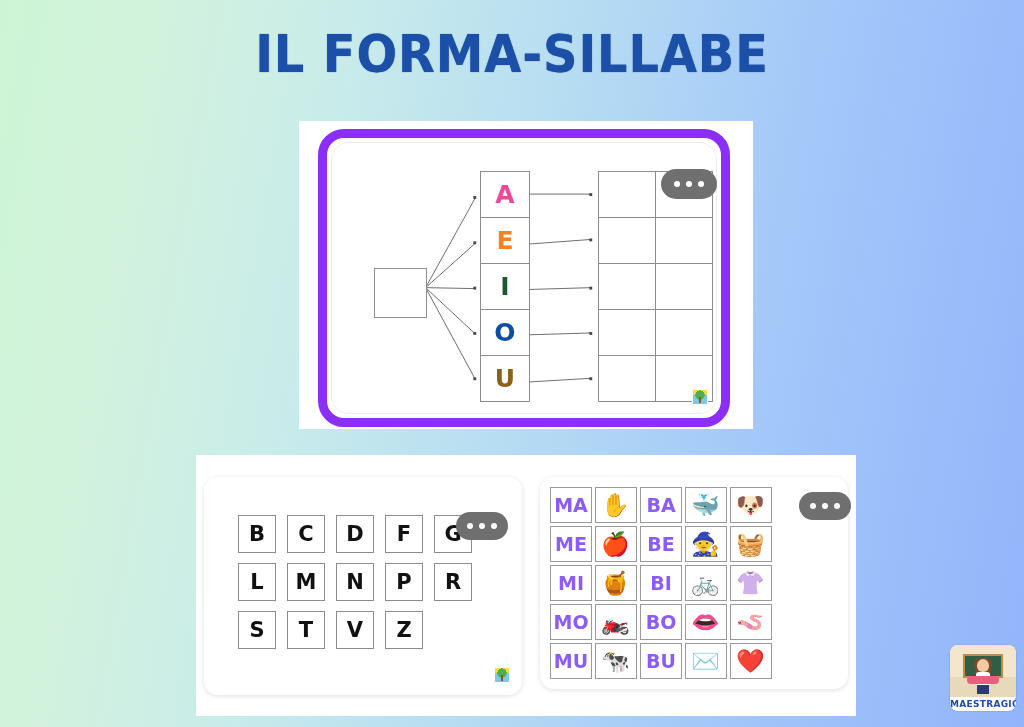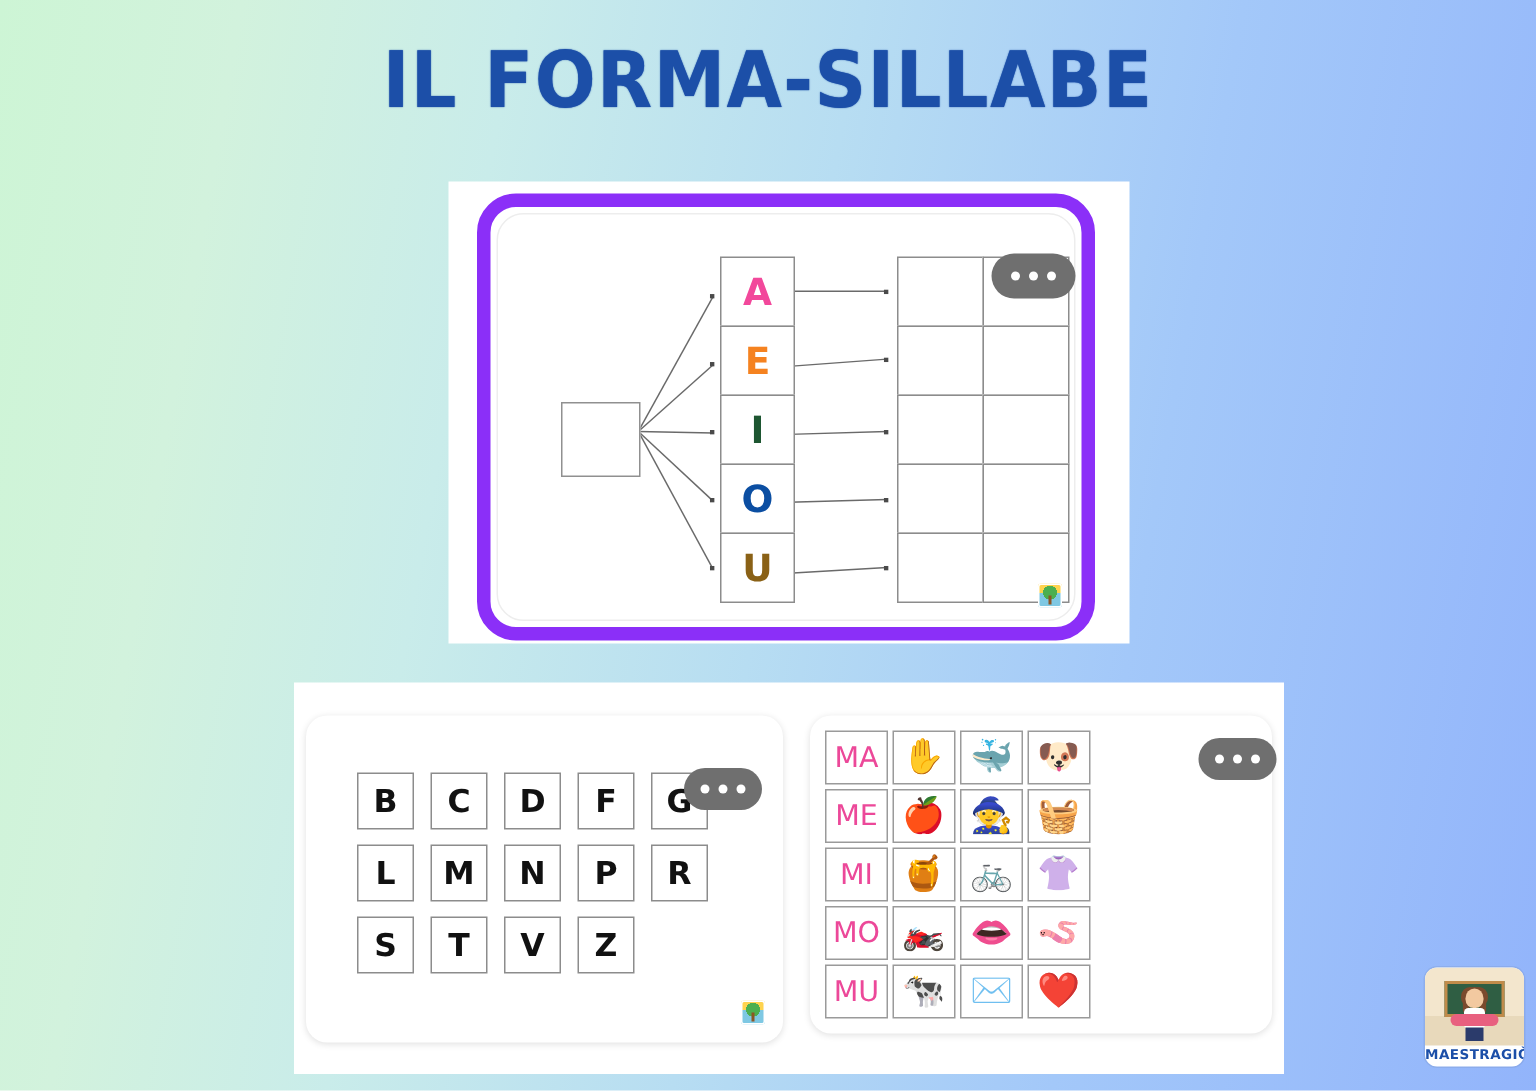--- a/index.html
+++ b/index.html
@@ -211,23 +211,23 @@
   .syl-cell {
     width: 42px;
     height: 36px;
     border: 1px solid #9a9a9a;
     background: #fff;
     display: flex;
     align-items: center;
     justify-content: center;
     box-sizing: border-box;
     font-family: "DejaVu Sans", sans-serif;
-    font-weight: normal;
+    font-weight: bold;
     font-size: 19px;
-    color: #ec4899;
+    color: #8b5cf6;
   }
   .syl-cell.pic { font-size: 23px; line-height: 1; }
 
   
   .brand {
     position: absolute;
     left: 950px;
     top: 645px;
     width: 66px;
     height: 66px;
@@ -492,20 +492,37 @@
             <span>🍯</span>
           </div>
         <div class="syl-cell pic">
             <span>🏍️</span>
           </div>
         <div class="syl-cell pic">
             <span>🐄</span>
           </div>
       </div>
 
+      <div class="syl-col">
+        <div class="syl-cell">
+            <span>BA</span>
+          </div>
+        <div class="syl-cell">
+            <span>BE</span>
+          </div>
+        <div class="syl-cell">
+            <span>BI</span>
+          </div>
+        <div class="syl-cell">
+            <span>BO</span>
+          </div>
+        <div class="syl-cell">
+            <span>BU</span>
+          </div>
+      </div>
 
       <div class="syl-col">
         <div class="syl-cell pic">
             <span>🐳</span>
           </div>
         <div class="syl-cell pic">
             <span>🧙</span>
           </div>
         <div class="syl-cell pic">
             <span>🚲</span>

